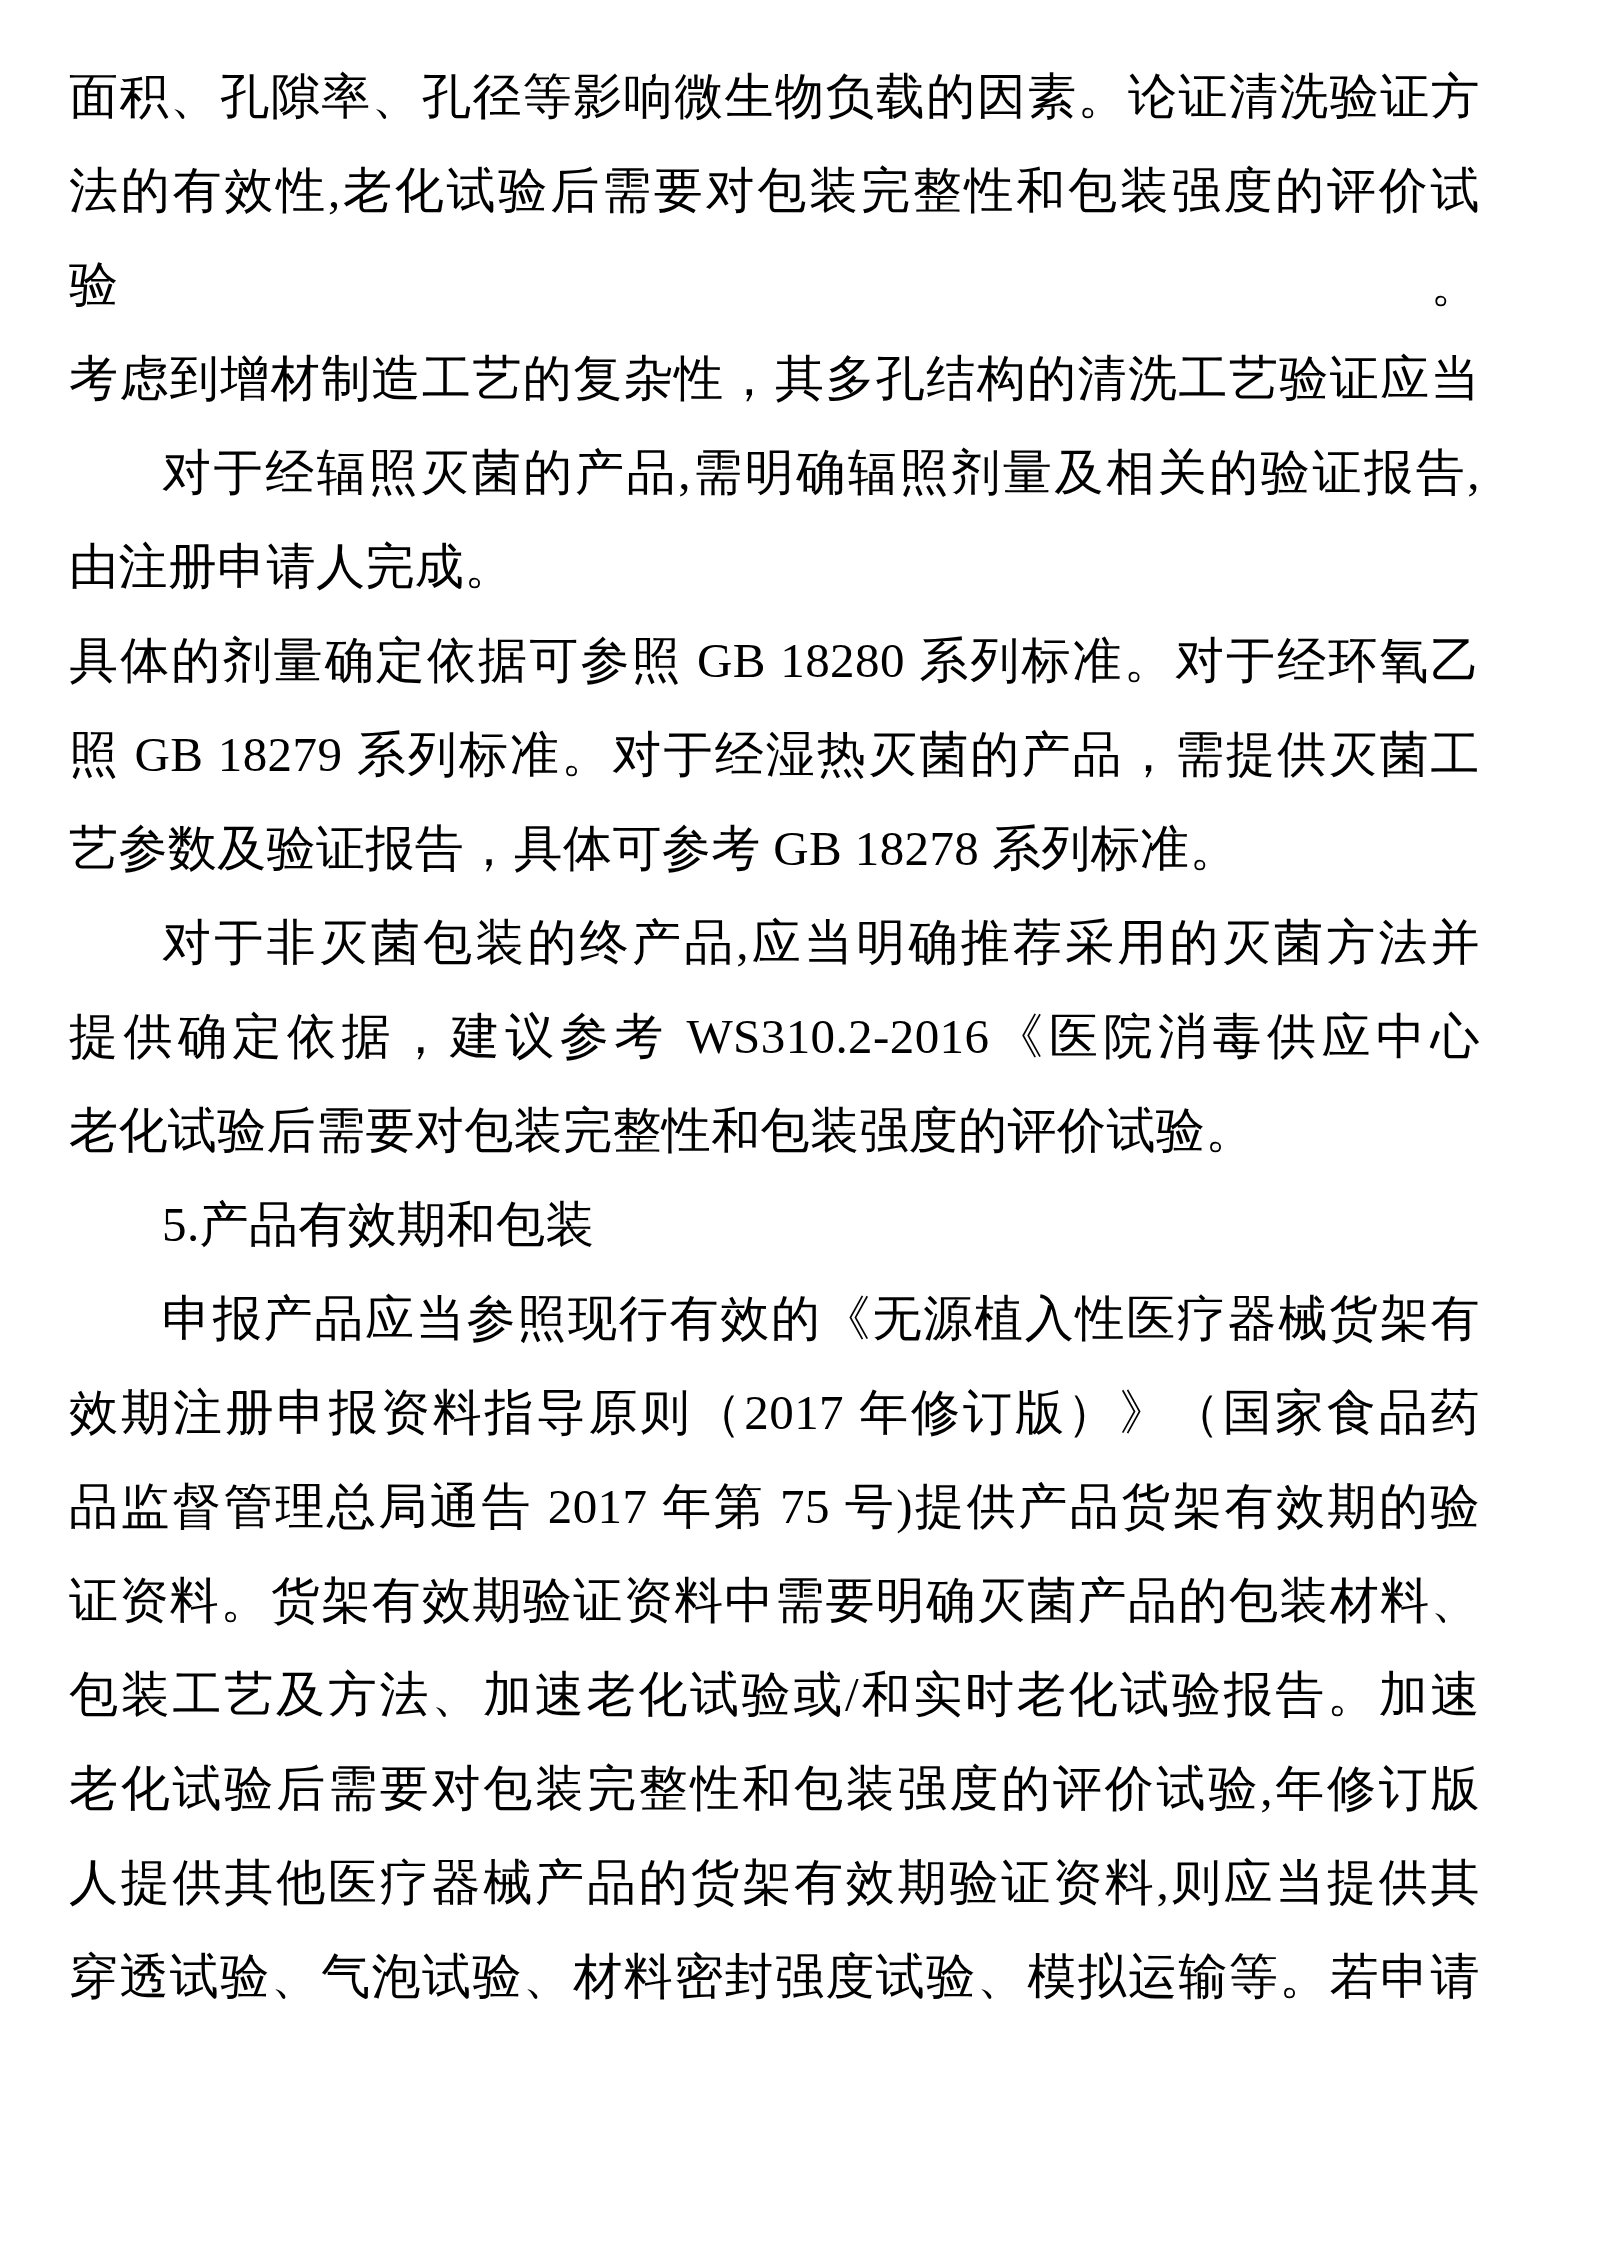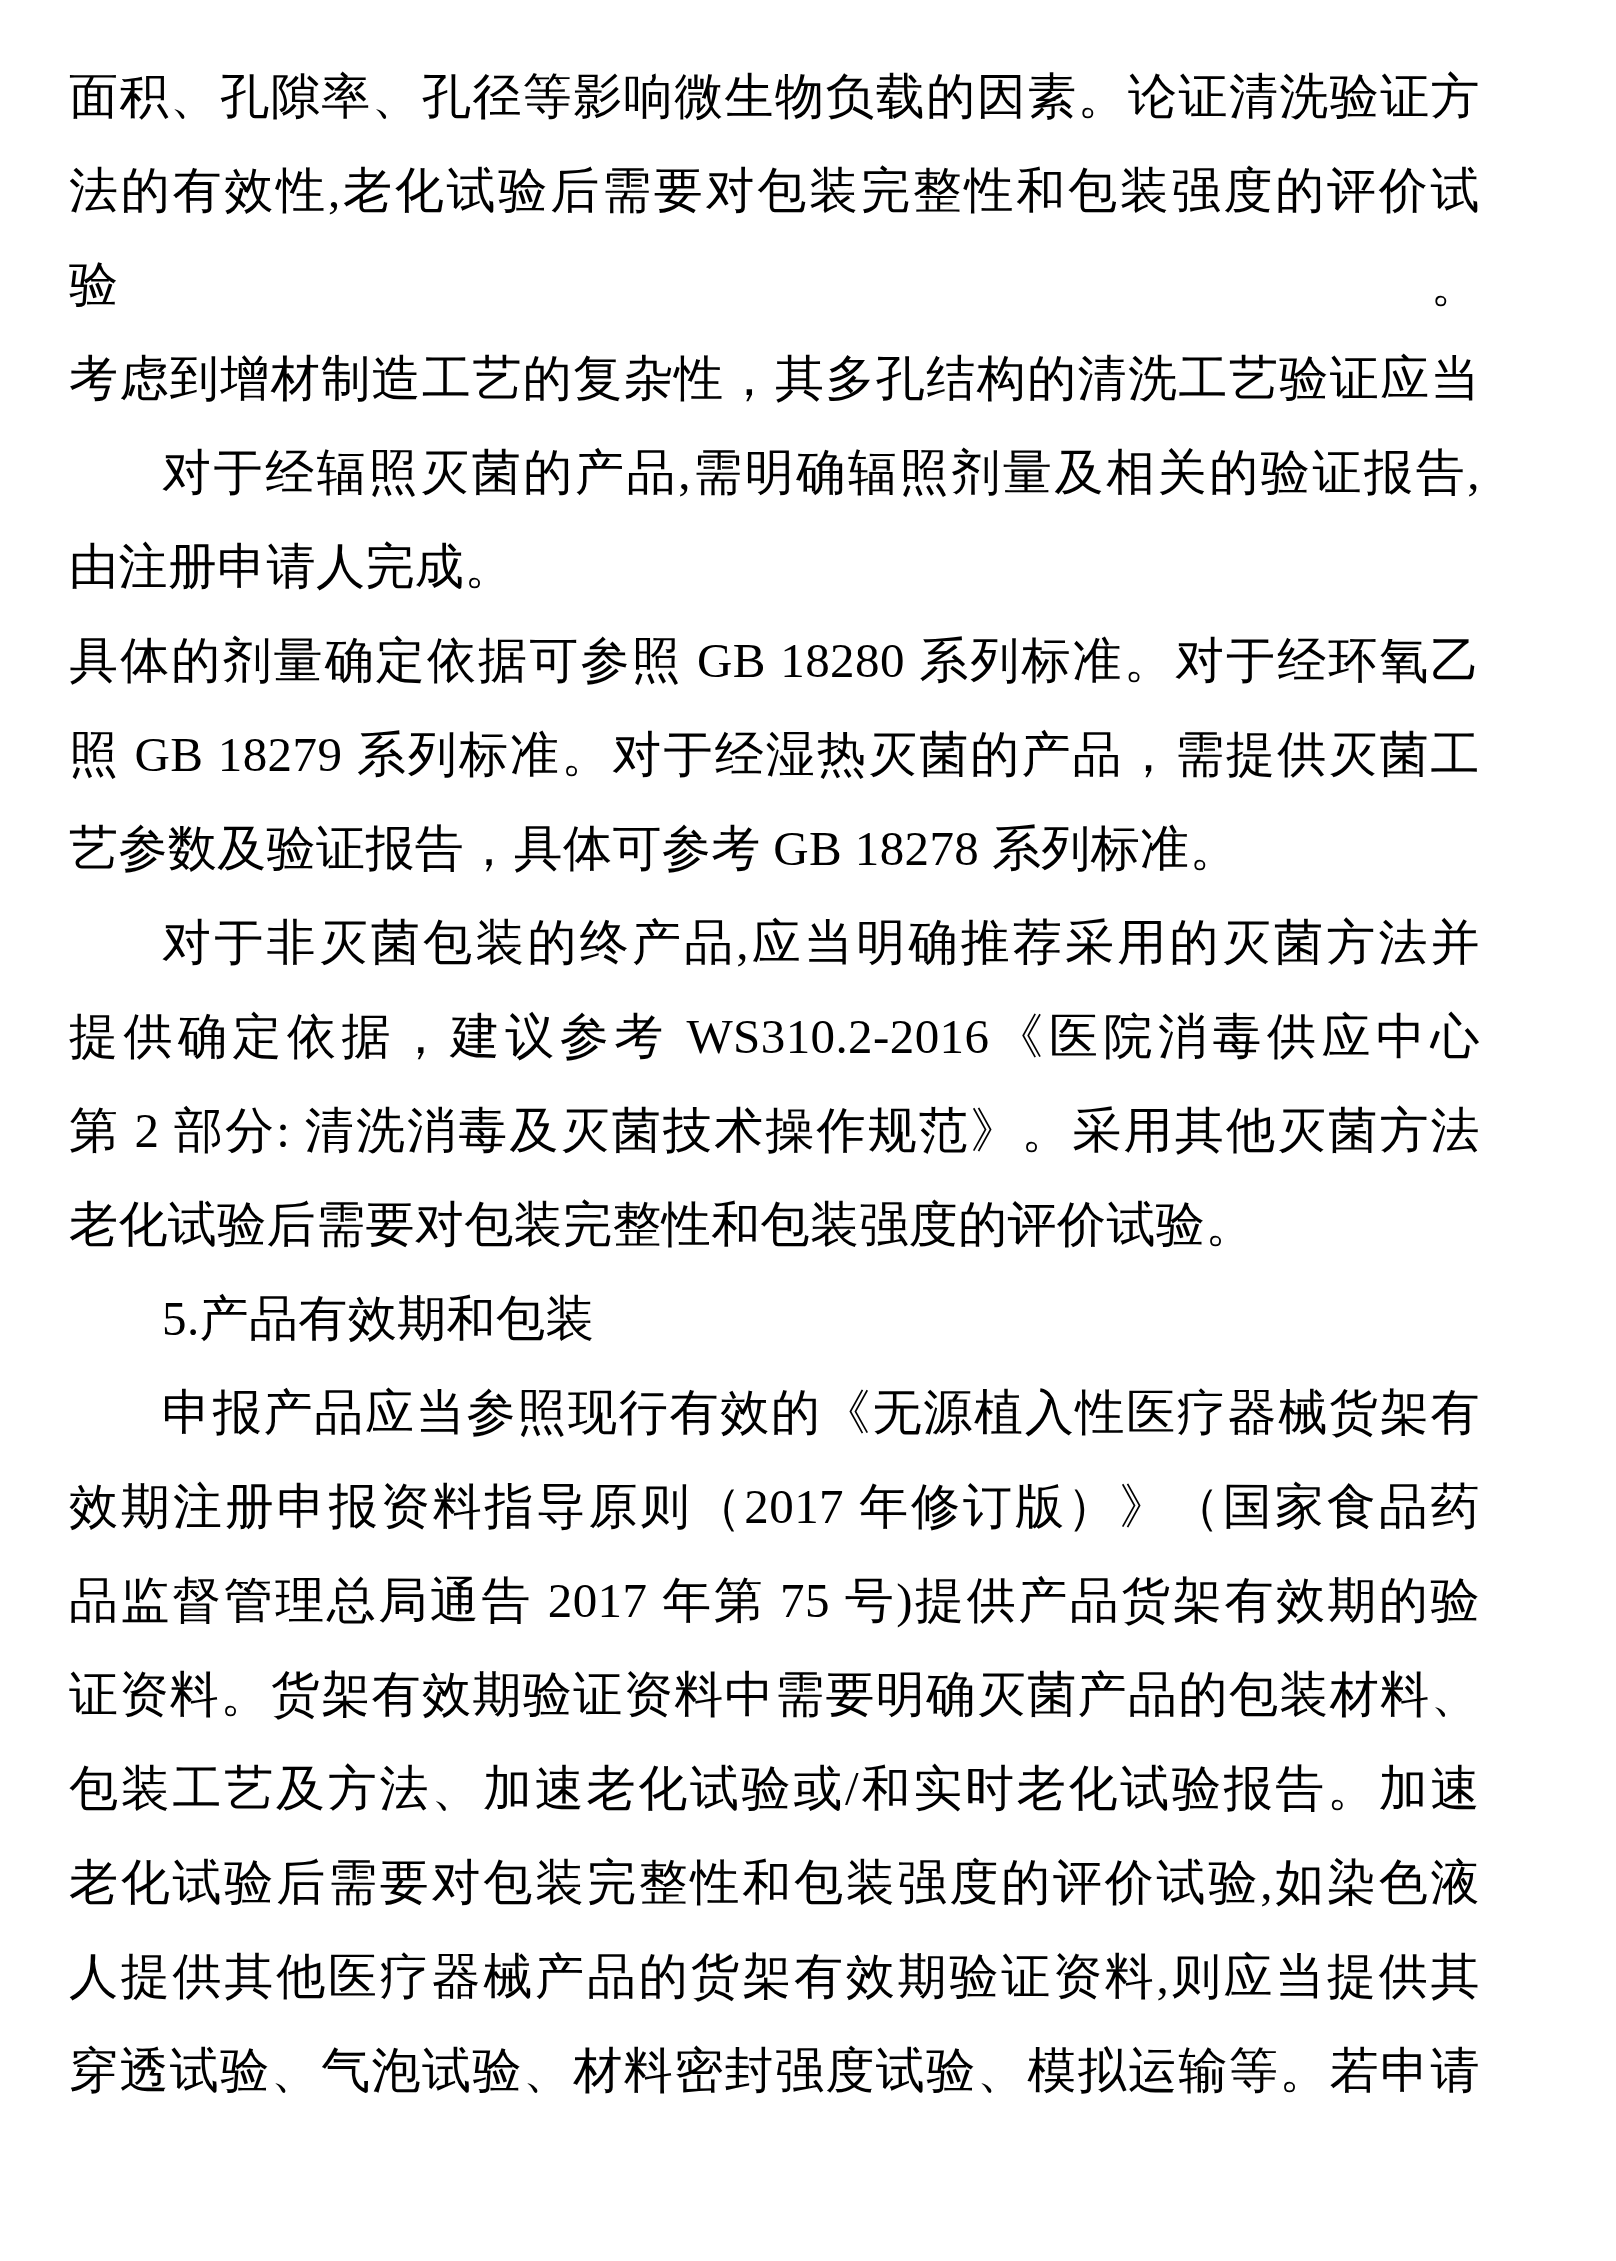--- a/index.html
+++ b/index.html
@@ -39,25 +39,24 @@
   <div class="line">面积、孔隙率、孔径等影响微生物负载的因素。论证清洗验证方</div>
   <div class="line">法的有效性,老化试验后需要对包装完整性和包装强度的评价试验。</div>
   <div class="line">考虑到增材制造工艺的复杂性，其多孔结构的清洗工艺验证应当</div>
   <div class="line indent">对于经辐照灭菌的产品,需明确辐照剂量及相关的验证报告,</div>
   <div class="line last">由注册申请人完成。</div>
   <div class="line">具体的剂量确定依据可参照 GB 18280 系列标准。对于经环氧乙</div>
   <div class="line">照 GB 18279 系列标准。对于经湿热灭菌的产品，需提供灭菌工</div>
   <div class="line last">艺参数及验证报告，具体可参考 GB 18278 系列标准。</div>
   <div class="line indent">对于非灭菌包装的终产品,应当明确推荐采用的灭菌方法并</div>
   <div class="line">提供确定依据，建议参考 WS310.2-2016《医院消毒供应中心</div>
-  <div class="line">第 2 部分: 清洗消毒及灭菌技术操作规范》。采用其他灭菌方法</div>
   <div class="line last">老化试验后需要对包装完整性和包装强度的评价试验。</div>
   <div class="line indent last">5.产品有效期和包装</div>
   <div class="line indent">申报产品应当参照现行有效的《无源植入性医疗器械货架有</div>
   <div class="line">效期注册申报资料指导原则（2017 年修订版）》（国家食品药</div>
   <div class="line">品监督管理总局通告 2017 年第 75 号)提供产品货架有效期的验</div>
   <div class="line">证资料。货架有效期验证资料中需要明确灭菌产品的包装材料、</div>
   <div class="line">包装工艺及方法、加速老化试验或/和实时老化试验报告。加速</div>
-  <div class="line">老化试验后需要对包装完整性和包装强度的评价试验,如染色液</div>
+  <div class="line">老化试验后需要对包装完整性和包装强度的评价试验,年修订版</div>
   <div class="line">人提供其他医疗器械产品的货架有效期验证资料,则应当提供其</div>
   <div class="line">穿透试验、气泡试验、材料密封强度试验、模拟运输等。若申请</div>
 </div>
 
 
 </body></html>

